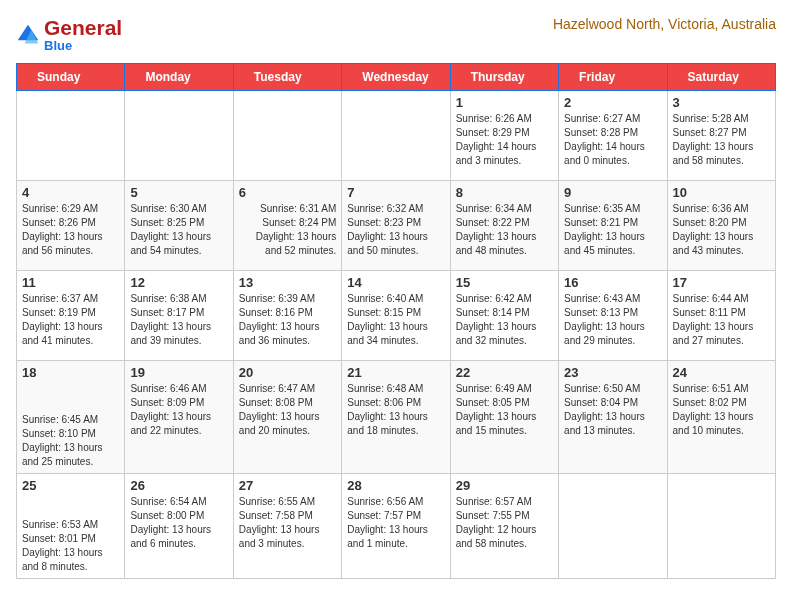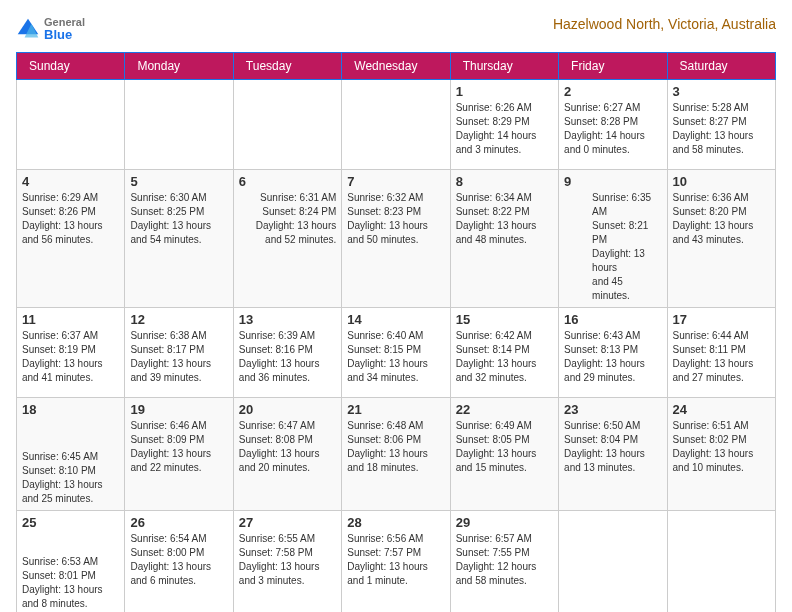--- a/index.html
+++ b/index.html
@@ -20,23 +20,23 @@
       display: flex;
       align-items: center;
       gap: 4px;
     }
     .logo-text {
       display: flex;
       flex-direction: column;
       line-height: 1.1;
     }
     .logo-general {
-      font-size: 11px;
-      font-weight: bold;
-      color: #737373;
+      font-size: 21px;
+      font-weight: bold;
+      color: #b91c1c;
     }
     .logo-blue {
       font-size: 13px;
       font-weight: bold;
       color: #1a73e8;
     }
     .logo-icon {
       width: 24px;
       height: 24px;
     }
@@ -51,25 +51,25 @@
     .subtitle {
       font-size: 14px;
       color: #a16207;
     }
     table {
       width: 100%;
       border-collapse: collapse;
       table-layout: fixed;
     }
     thead th {
-      background: #be185d;
+      background: #ef4444;
       color: #fff;
       font-size: 12px;
-      font-weight: normal;
-      padding: 6px 12px;
+      font-weight: bold;
+      padding: 6px 20px;
       text-align: left;
       border: 1px solid #1a73e8;
     }
     tbody td {
       border: 1px solid #ccc;
       vertical-align: top;
       padding: 4px 5px;
       font-size: 10px;
       color: #333;
       height: 90px;
@@ -186,21 +186,21 @@
         </td>
         <td>
           <span class="day-num">8</span>
           <div class="day-info" style="white-space: pre-line;">Sunrise: 6:34 AM
 Sunset: 8:22 PM
 Daylight: 13 hours
 and 48 minutes.</div>
         </td>
         <td>
           <span class="day-num">9</span>
-          <div class="day-info" style="white-space: pre-line; margin-left: 28px;">Sunrise: 6:35 AM
+          <div class="day-info" style="white-space: pre-line;">Sunrise: 6:35 AM
 Sunset: 8:21 PM
 Daylight: 13 hours
 and 45 minutes.</div>
         </td>
         <td>
           <span class="day-num">10</span>
           <div class="day-info" style="white-space: pre-line;">Sunrise: 6:36 AM
 Sunset: 8:20 PM
 Daylight: 13 hours
 and 43 minutes.</div>

